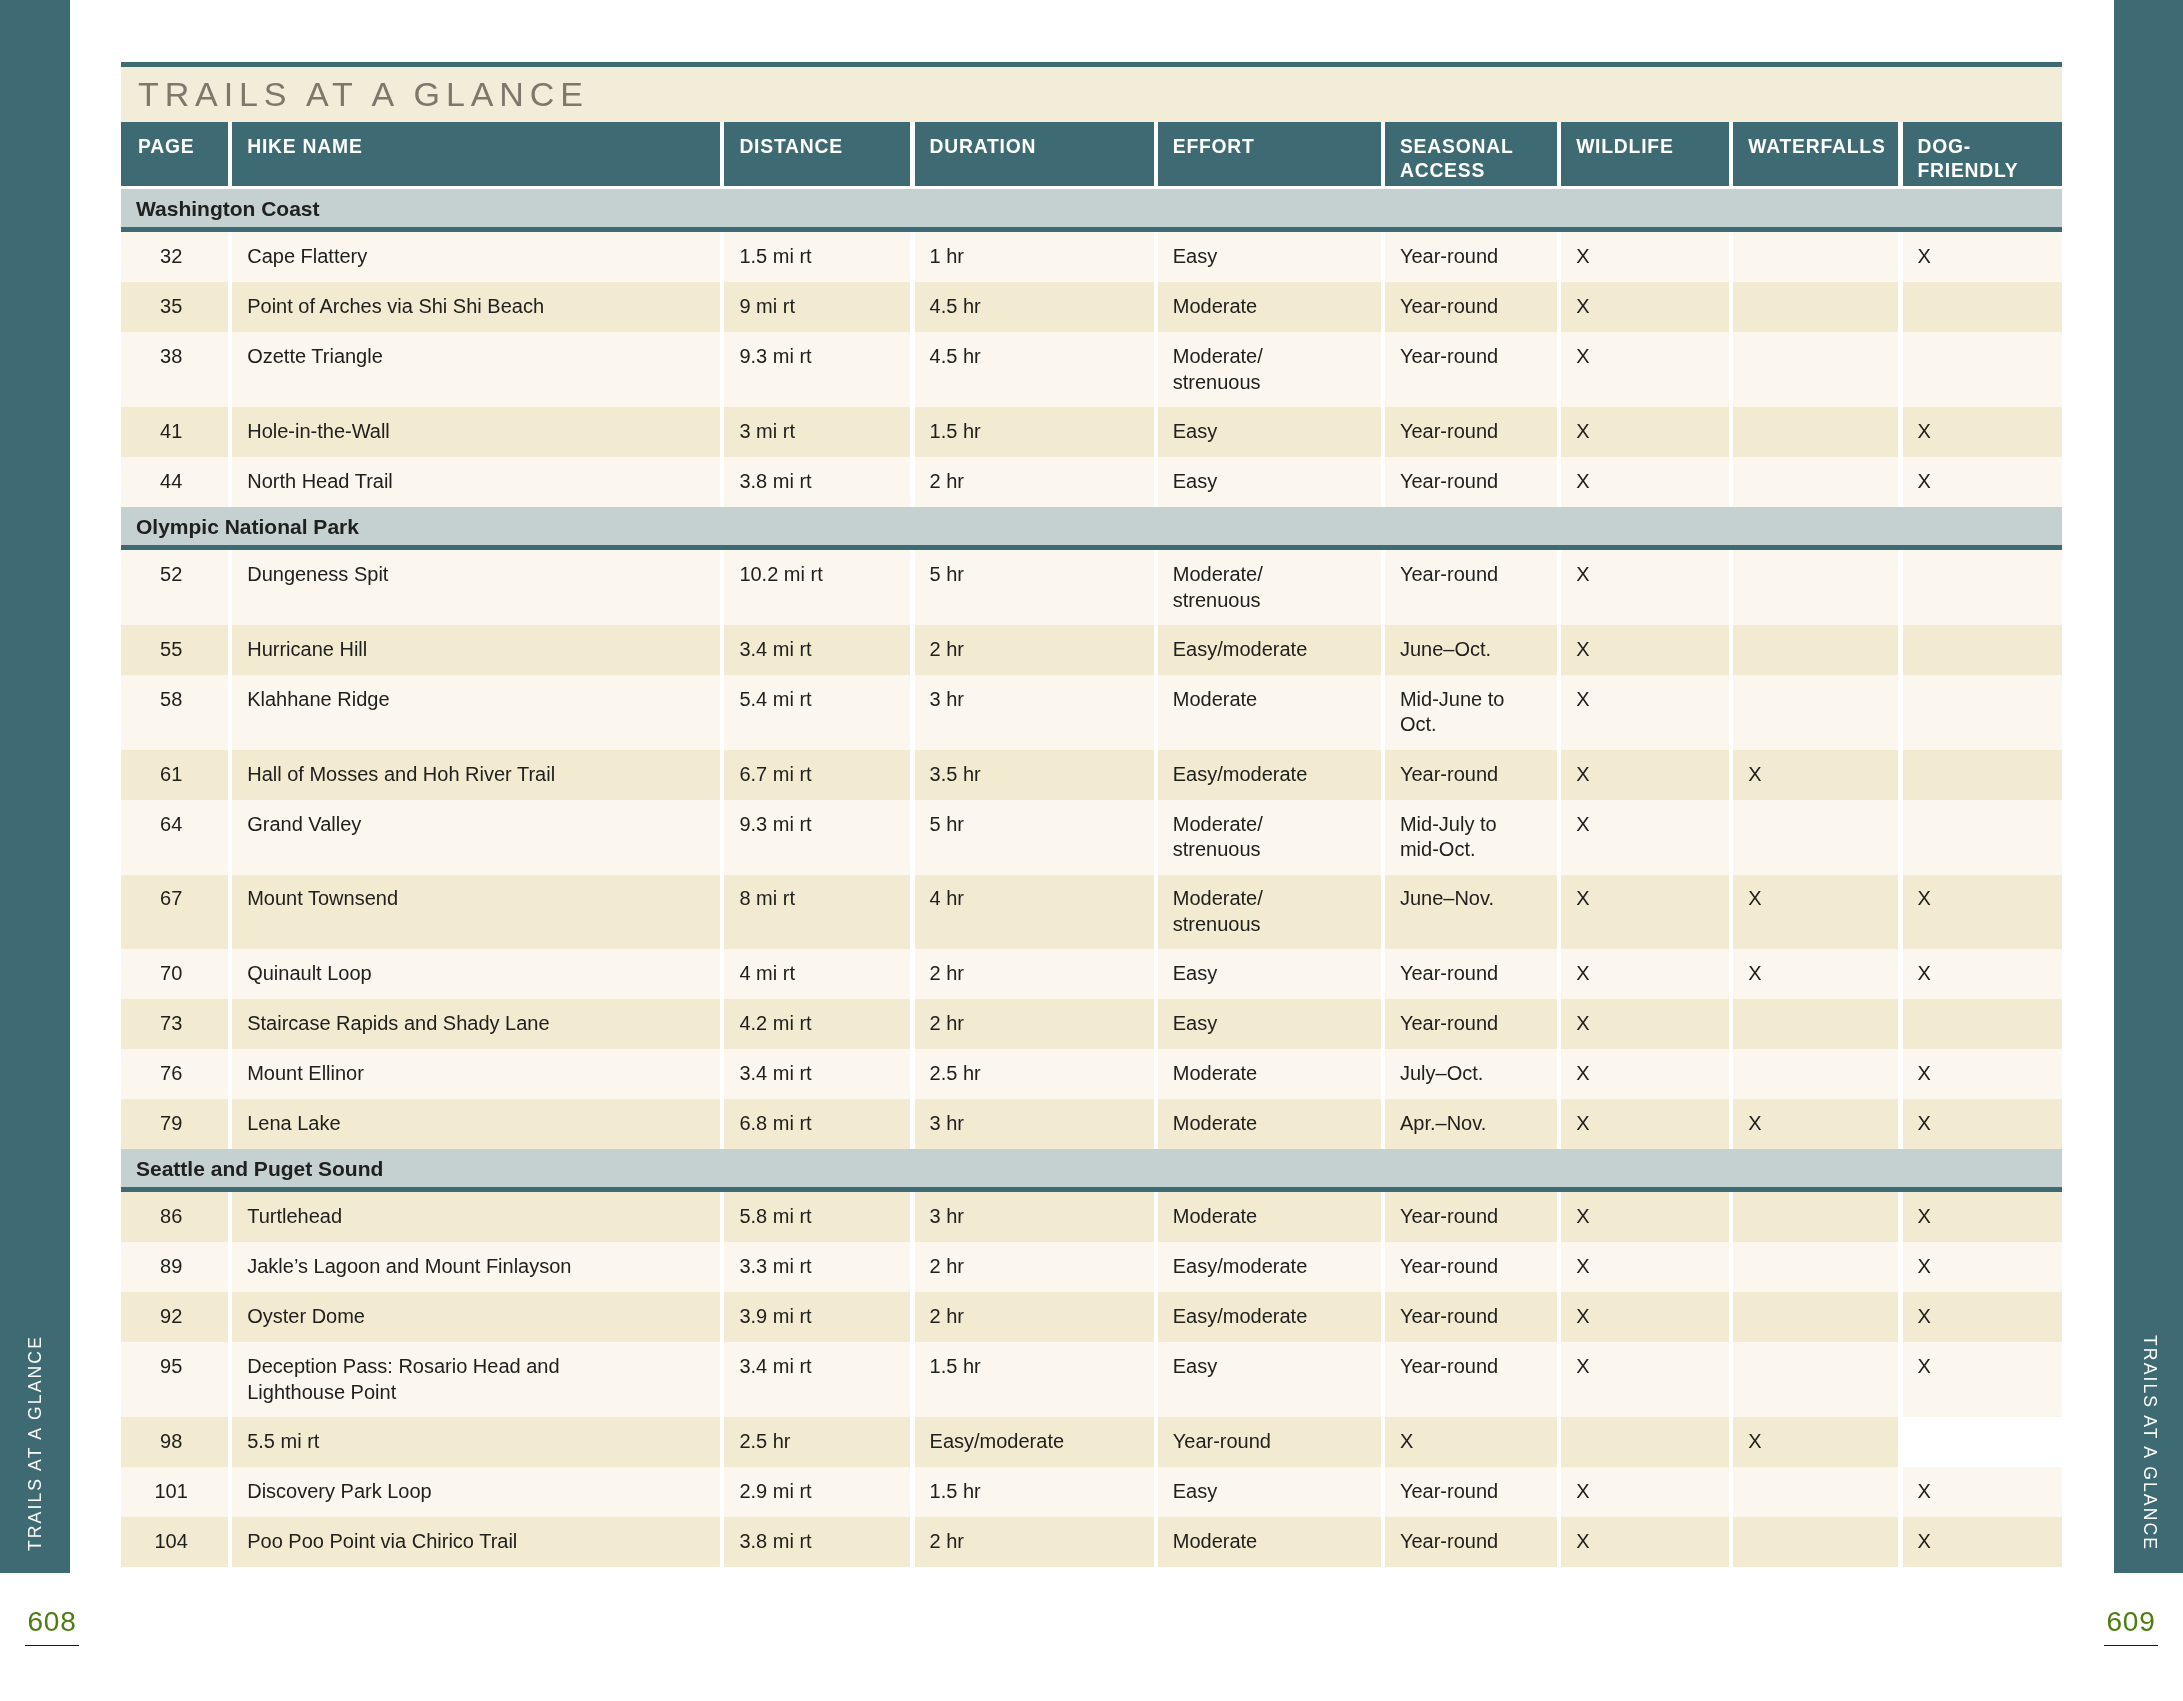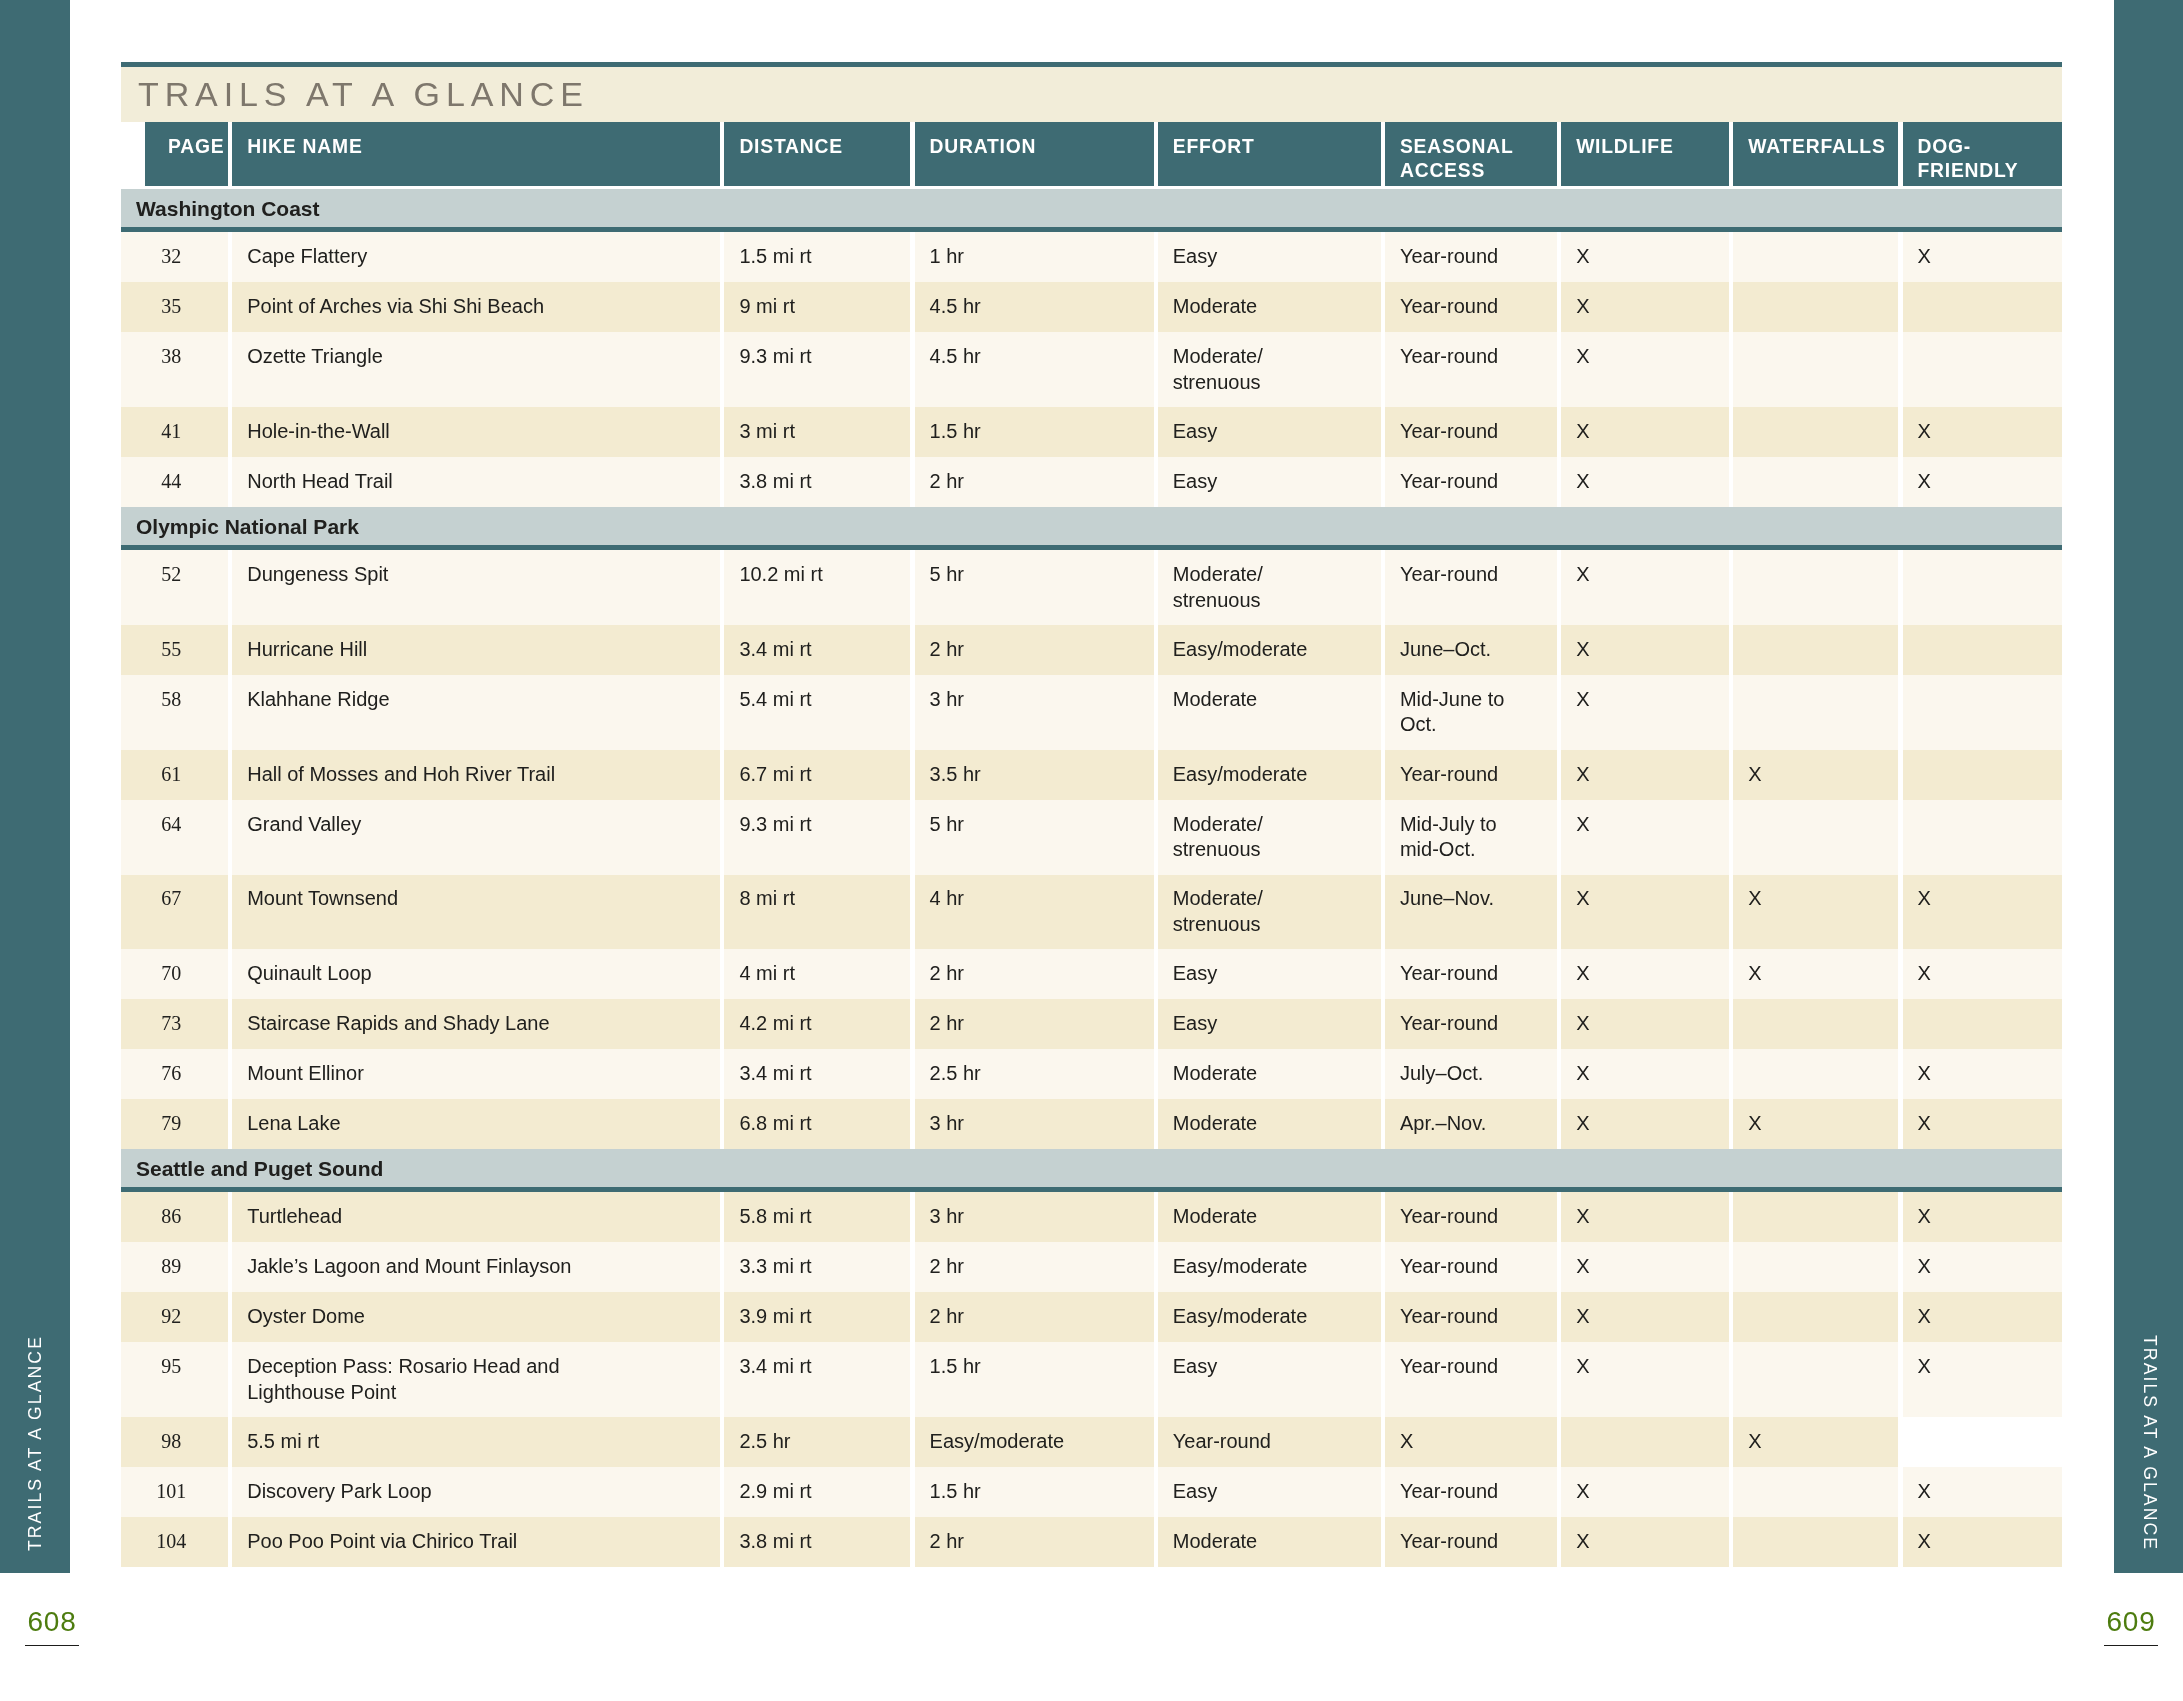--- a/index.html
+++ b/index.html
@@ -58,37 +58,37 @@
     column-gap:4.2px;
     background:#ffffff;
   }
   .header-row{margin-bottom:3.4px;}
   .header-row .cell{
     background:#3e6b73;color:#ffffff;
     font-weight:bold;font-size:19.3px;letter-spacing:0.8px;
     padding:12.6px 6.7px 0 15px;min-height:64px;box-sizing:border-box;
     white-space:pre-line;line-height:1.25;
   }
-  .header-row .cell:first-child{padding-left:23px;margin-left:24px;}
+  .header-row .cell:first-child{padding-left:17px;}
 
   .section-band{
     background:#c5d1d1;
     font-weight:bold;font-size:21px;
     padding:8.4px 15px 7.6px 15px;
     border-bottom:5.9px solid #3e6b73;
     line-height:1.05;
   }
 
   .row .cell{
     font-size:20px;line-height:1.28;
     padding:11.8px 11.8px 11.8px 15px;box-sizing:border-box;
     white-space:pre-line;
     min-height:50px;
   }
-  .row .cell.page-cell{text-align:center;padding-left:3.4px;padding-right:10px;font-family:Liberation Serif, serif;}
+  .row .cell.page-cell{text-align:center;padding-left:3.4px;padding-right:10px;}
   .cell.light{background:#fbf7ee;}
   .cell.dark{background:#f3ebd1;}
 </style>
 </head>
 <body>
 
 <div class="page">
 
   <div class="side-bar left">
     <span class="side-text">TRAILS AT A GLANCE</span>

